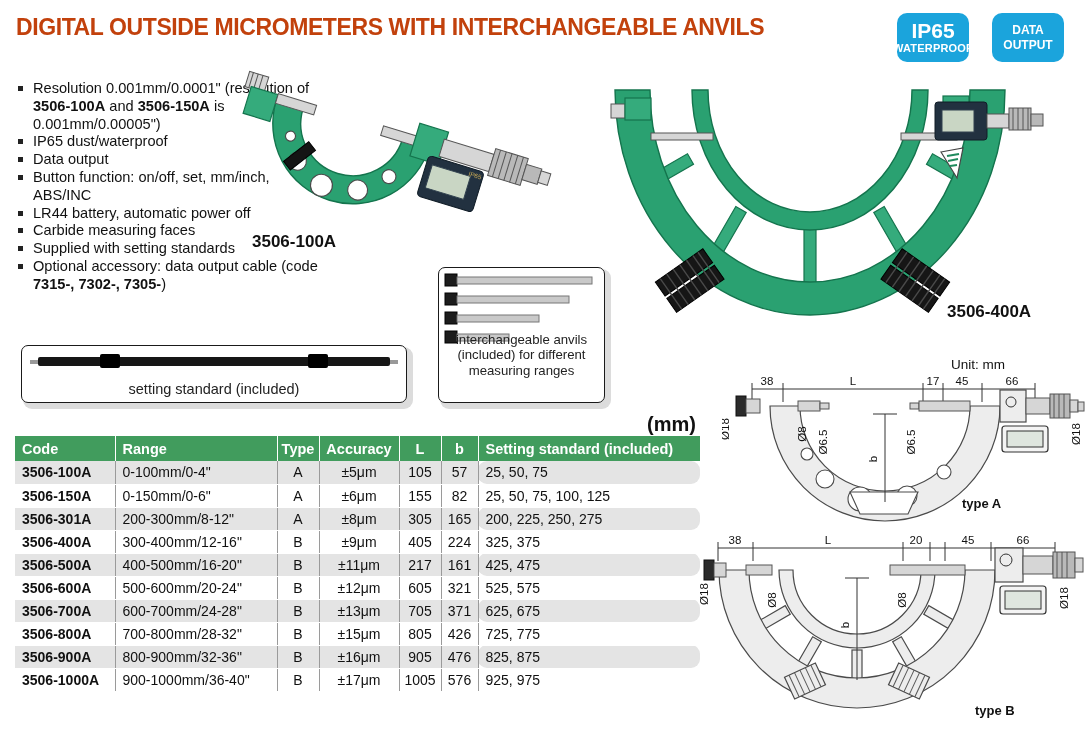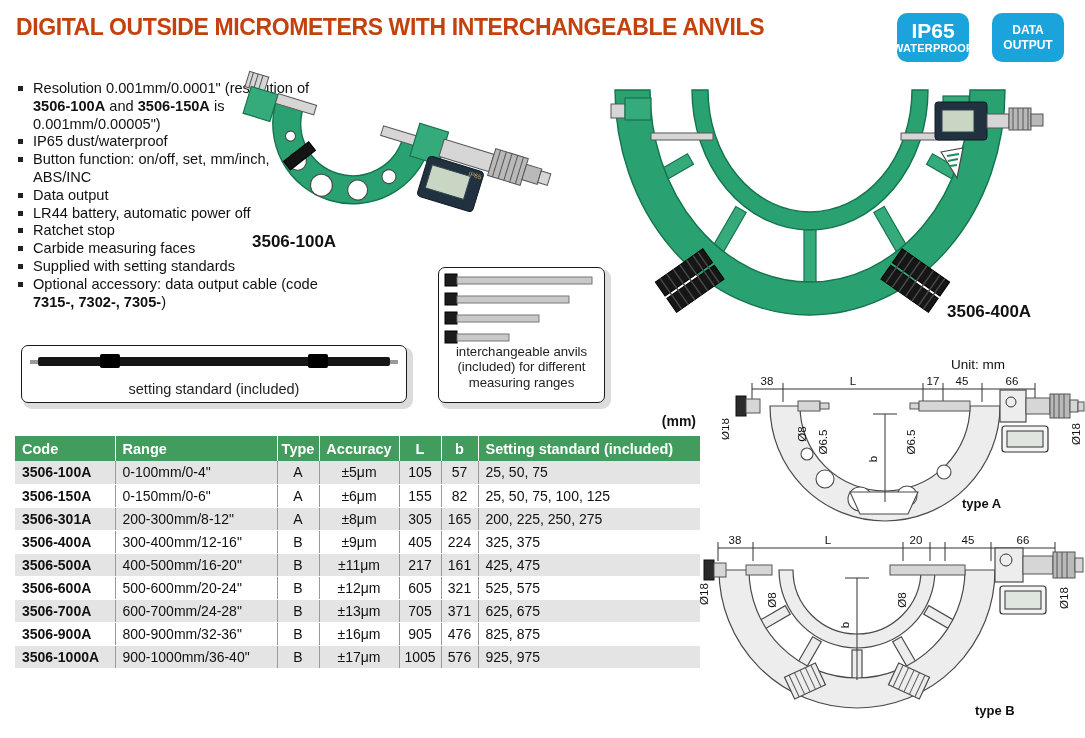--- a/index.html
+++ b/index.html
@@ -36,39 +36,39 @@
 
   
   .std-box { position:absolute; left:21px; top:345px; width:386px; height:58px;
              border:1.6px solid #1a1a1a; border-radius:7px; background:#fff;
              box-shadow:4px 4px 0 2px #dcdcdc; }
   .std-caption { position:absolute; left:0; right:0; bottom:5px; text-align:center;
                  font-size:14.5px; color:#222; }
   .anvil-box { position:absolute; left:438px; top:267px; width:167px; height:136px;
                border:1.6px solid #1a1a1a; border-radius:7px; background:#fff;
                box-shadow:4px 4px 0 2px #dcdcdc; }
-  .anvil-caption { position:absolute; left:0; right:0; bottom:12px; text-align:center;
+  .anvil-caption { position:absolute; left:0; right:0; bottom:24px; text-align:center;
                    font-size:13.2px; line-height:15.5px; color:#222; }
 
   
   .mm-note { position:absolute; left:540px; top:413px; width:156px; text-align:right;
-             font-size:14px; font-weight:bold; }
+             font-size:20px; font-weight:bold; }
   table.spec { position:absolute; left:15px; top:436px; width:685px;
                border-collapse:collapse; table-layout:fixed; font-size:14px; }
   table.spec th { background:#419c5d; color:#fff; font-size:14.5px; font-weight:bold;
                   height:25px; text-align:left; padding:0 0 0 7px;
                   border-right:1px solid #fff; }
   table.spec th:nth-child(3), table.spec th:nth-child(4),
   table.spec th:nth-child(5), table.spec th:nth-child(6) { text-align:center; padding:0; }
   table.spec th:last-child { border-right:none; }
   table.spec td { height:23px; padding:0 0 0 7px; border-right:1px solid #9a9a9a;
                   border-bottom:1px solid #fff; white-space:nowrap; overflow:hidden; }
   table.spec td:nth-child(3), table.spec td:nth-child(4),
   table.spec td:nth-child(5), table.spec td:nth-child(6) { text-align:center; padding:0; }
-  table.spec td:last-child { border-right:none; }
+  table.spec td:last-child { border-right:none;border-radius:9px; }
   table.spec td:first-child { font-weight:bold; }
   table.spec tbody tr:nth-child(odd)  { background:#e4e4e4; }
   table.spec tbody tr:nth-child(even) { background:#ffffff; }
 
   
   .unit-note { position:absolute; left:951px; top:357px; font-size:13.5px; }
   .draw-a { position:absolute; left:722px; top:374px; }
   .draw-b { position:absolute; left:700px; top:530px; }
   .dim   { stroke:#333; stroke-width:1; fill:none; }
   .dimt  { font-size:11.5px; fill:#111; }
@@ -98,24 +98,23 @@
   <span class="small">WATERPROOF</span>
 </div>
 <div class="badge dout">
   <span class="med">DATA</span>
   <span class="med">OUTPUT</span>
 </div>
 
 <ul class="features">
     <li><span>Resolution 0.001mm/0.0001" (resolution of </span><span class="b">3506-100A</span><span> and </span><span class="b">3506-150A</span><span> is 0.001mm/0.00005")</span></li>
     <li><span>IP65 dust/waterproof</span></li>
+    <li><span>Data output</span></li>
     <li><span>Button function: on/off, set, mm/inch, ABS/INC</span></li>
-    <li><span>Data output</span></li>
     <li><span>LR44 battery, automatic power off</span></li>
-    <li><span>Ratchet stop</span></li>
     <li><span>Carbide measuring faces</span></li>
     <li><span>Supplied with setting standards</span></li>
     <li><span>Optional accessory: data output cable (code </span><span class="b">7315-, 7302-, 7305-</span><span>)</span></li>
   </ul>
 
 <svg class="prod1" width="410" height="185" viewBox="0 0 410 185">
   <g transform="translate(0,8) rotate(17 170 75)">
 
     <path class="grn" d="M 40,66 A 80 80 0 0 0 200,66 L 172,66 A 52 52 0 0 1 68,66 Z"></path>
     <circle class="hole" cx="64" cy="96" r="5"></circle>
@@ -336,20 +335,29 @@
       <tr>
         <td>3506-700A</td>
         <td>600-700mm/24-28"</td>
         <td>B</td>
         <td>±13μm</td>
         <td>705</td>
         <td>371</td>
         <td>625, 675</td>
       </tr>
       <tr>
+        <td>3506-800A</td>
+        <td>700-800mm/28-32"</td>
+        <td>B</td>
+        <td>±15μm</td>
+        <td>805</td>
+        <td>426</td>
+        <td>725, 775</td>
+      </tr>
+      <tr>
         <td>3506-900A</td>
         <td>800-900mm/32-36"</td>
         <td>B</td>
         <td>±16μm</td>
         <td>905</td>
         <td>476</td>
         <td>825, 875</td>
       </tr>
       <tr>
         <td>3506-1000A</td>

